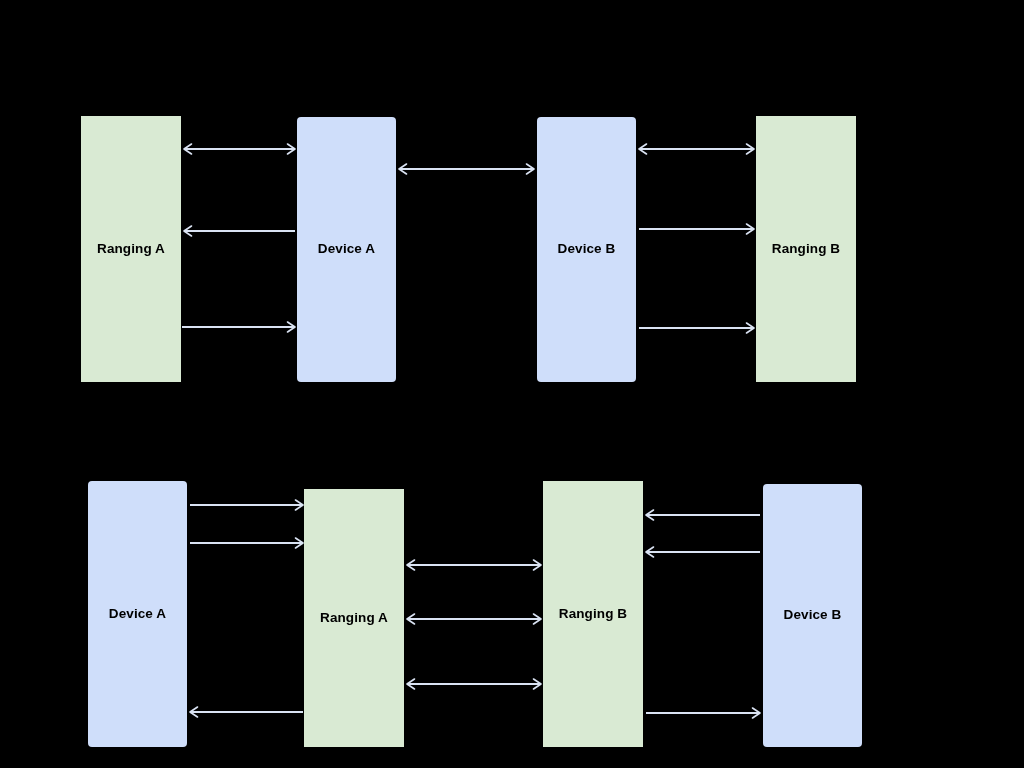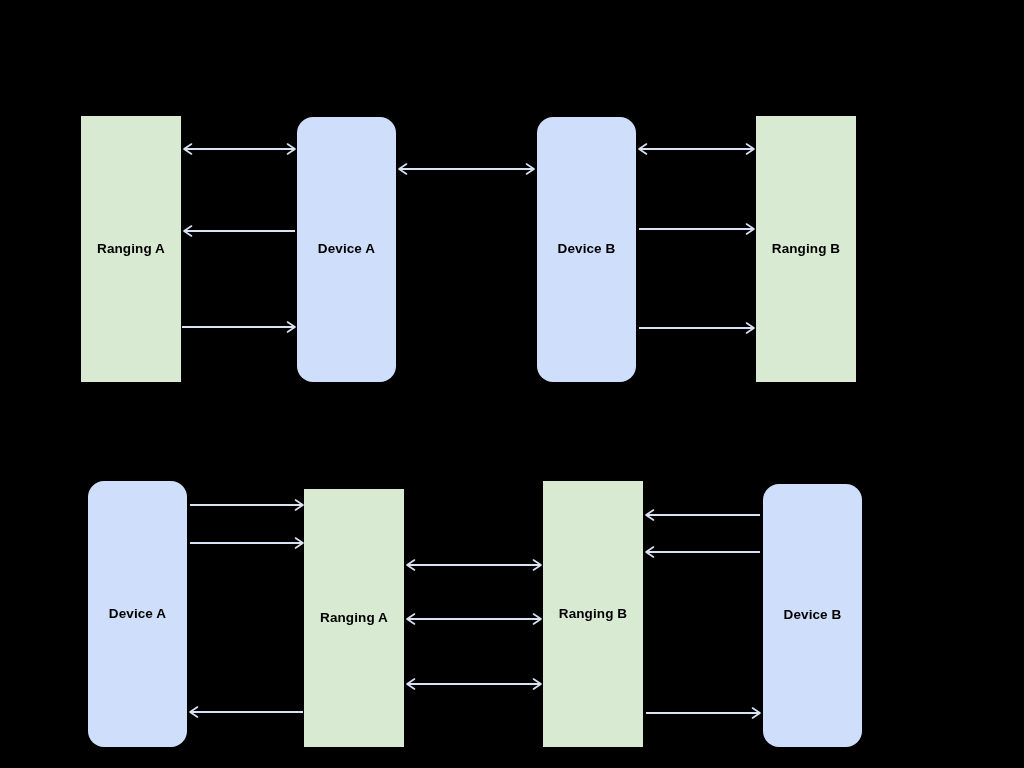--- a/index.html
+++ b/index.html
@@ -34,21 +34,21 @@
     letter-spacing: 0.1px;
     text-align: center;
     line-height: 1.2;
   }
   .node.green {
     background: #d9ead3;
     border-radius: 0;
   }
   .node.blue {
     background: #cfdefa;
-    border-radius: 16px;
+    border-radius: 4px;
   }
   .node-label {
     pointer-events: none;
   }
   .edge-svg {
     position: absolute;
     left: 0;
     top: 0;
     width: 1024px;
     height: 768px;

